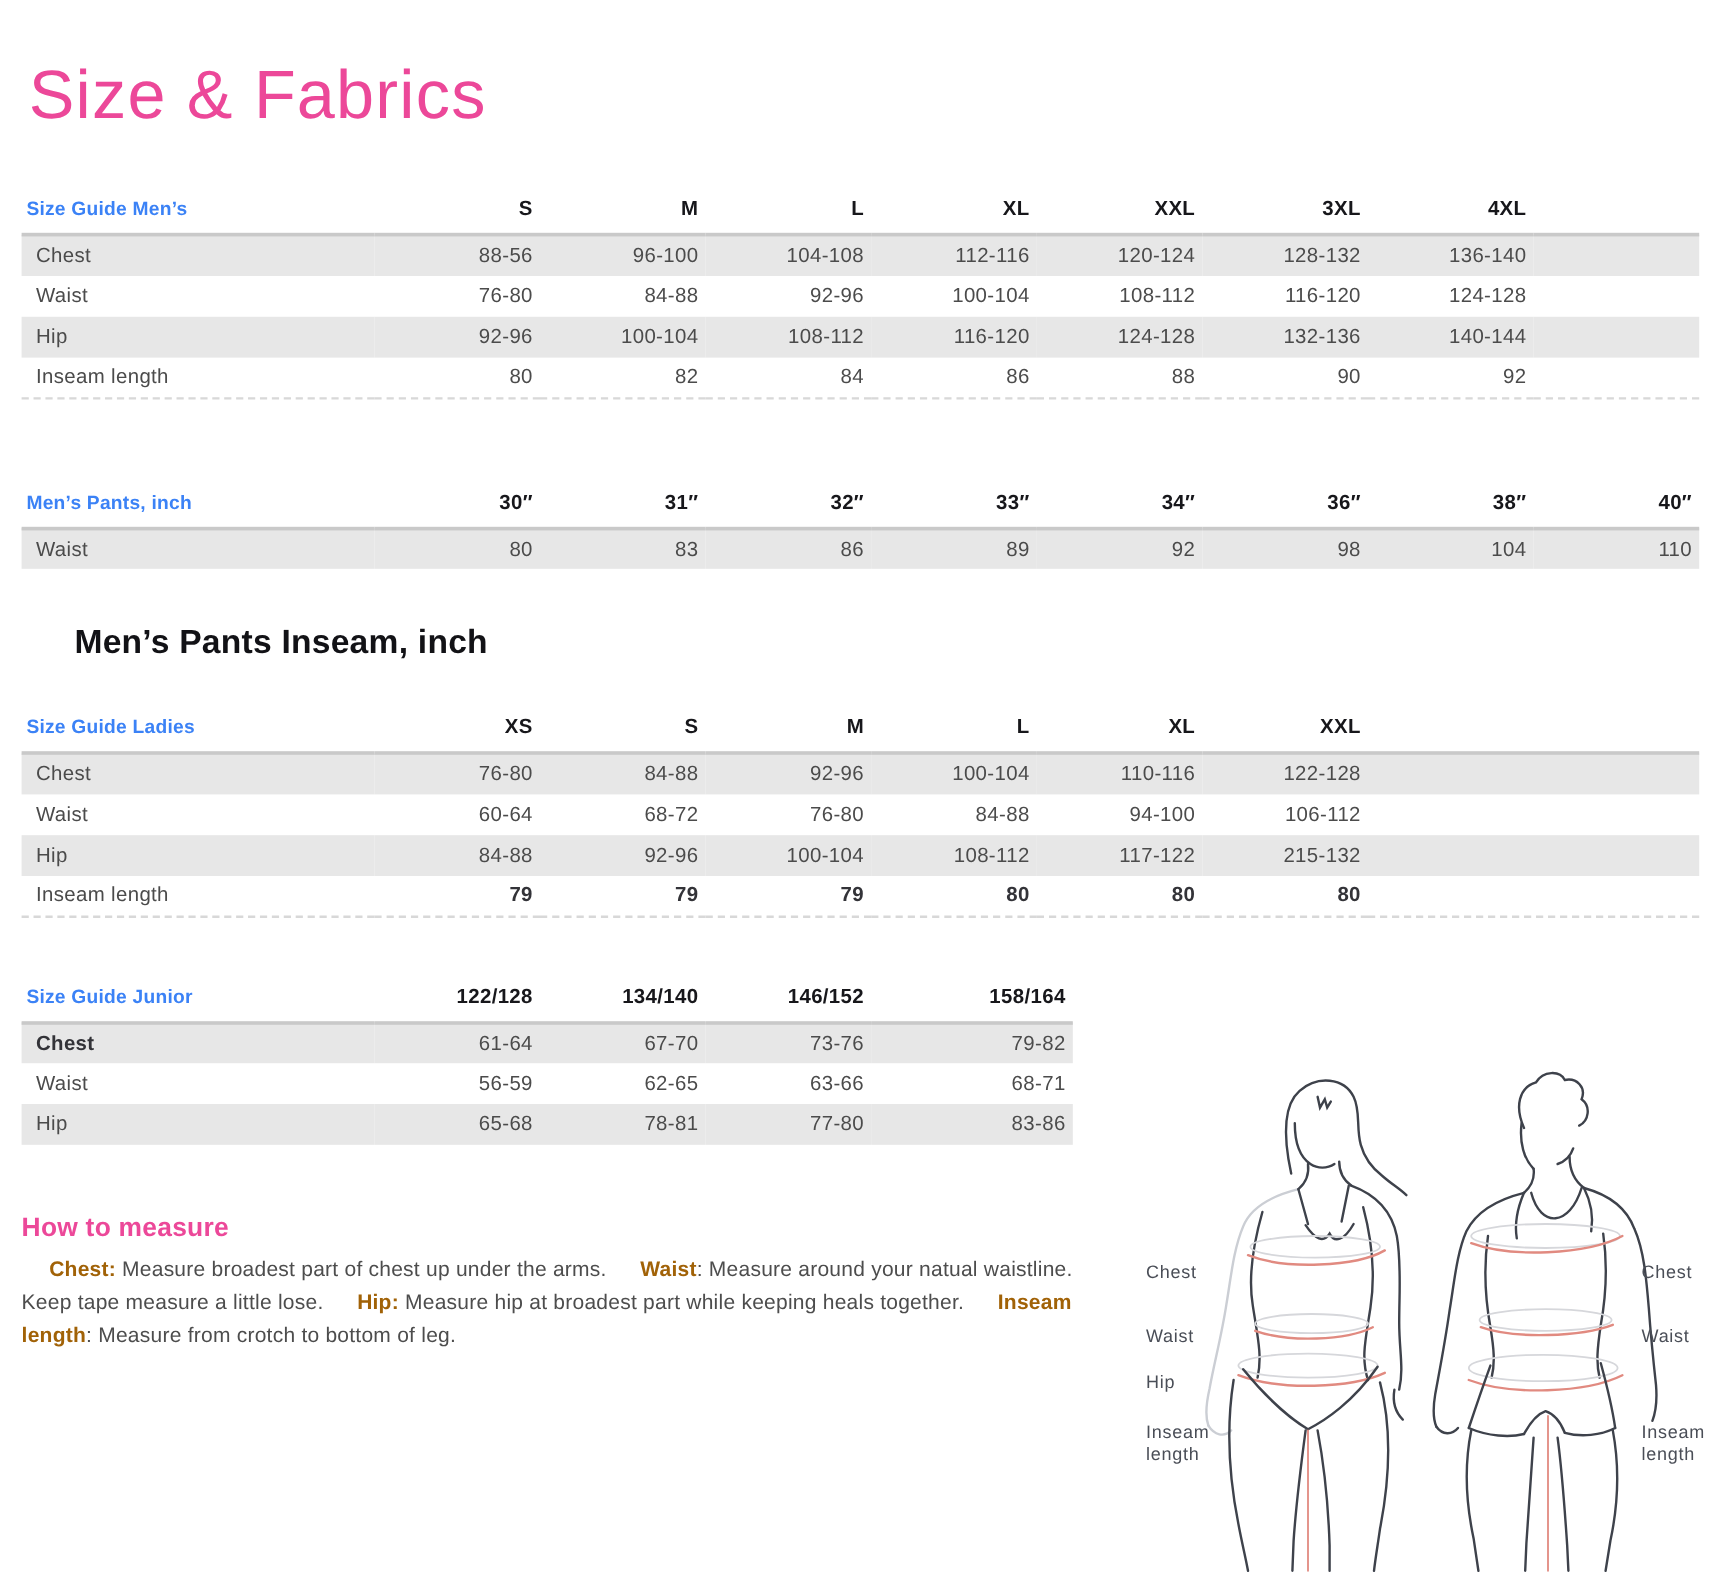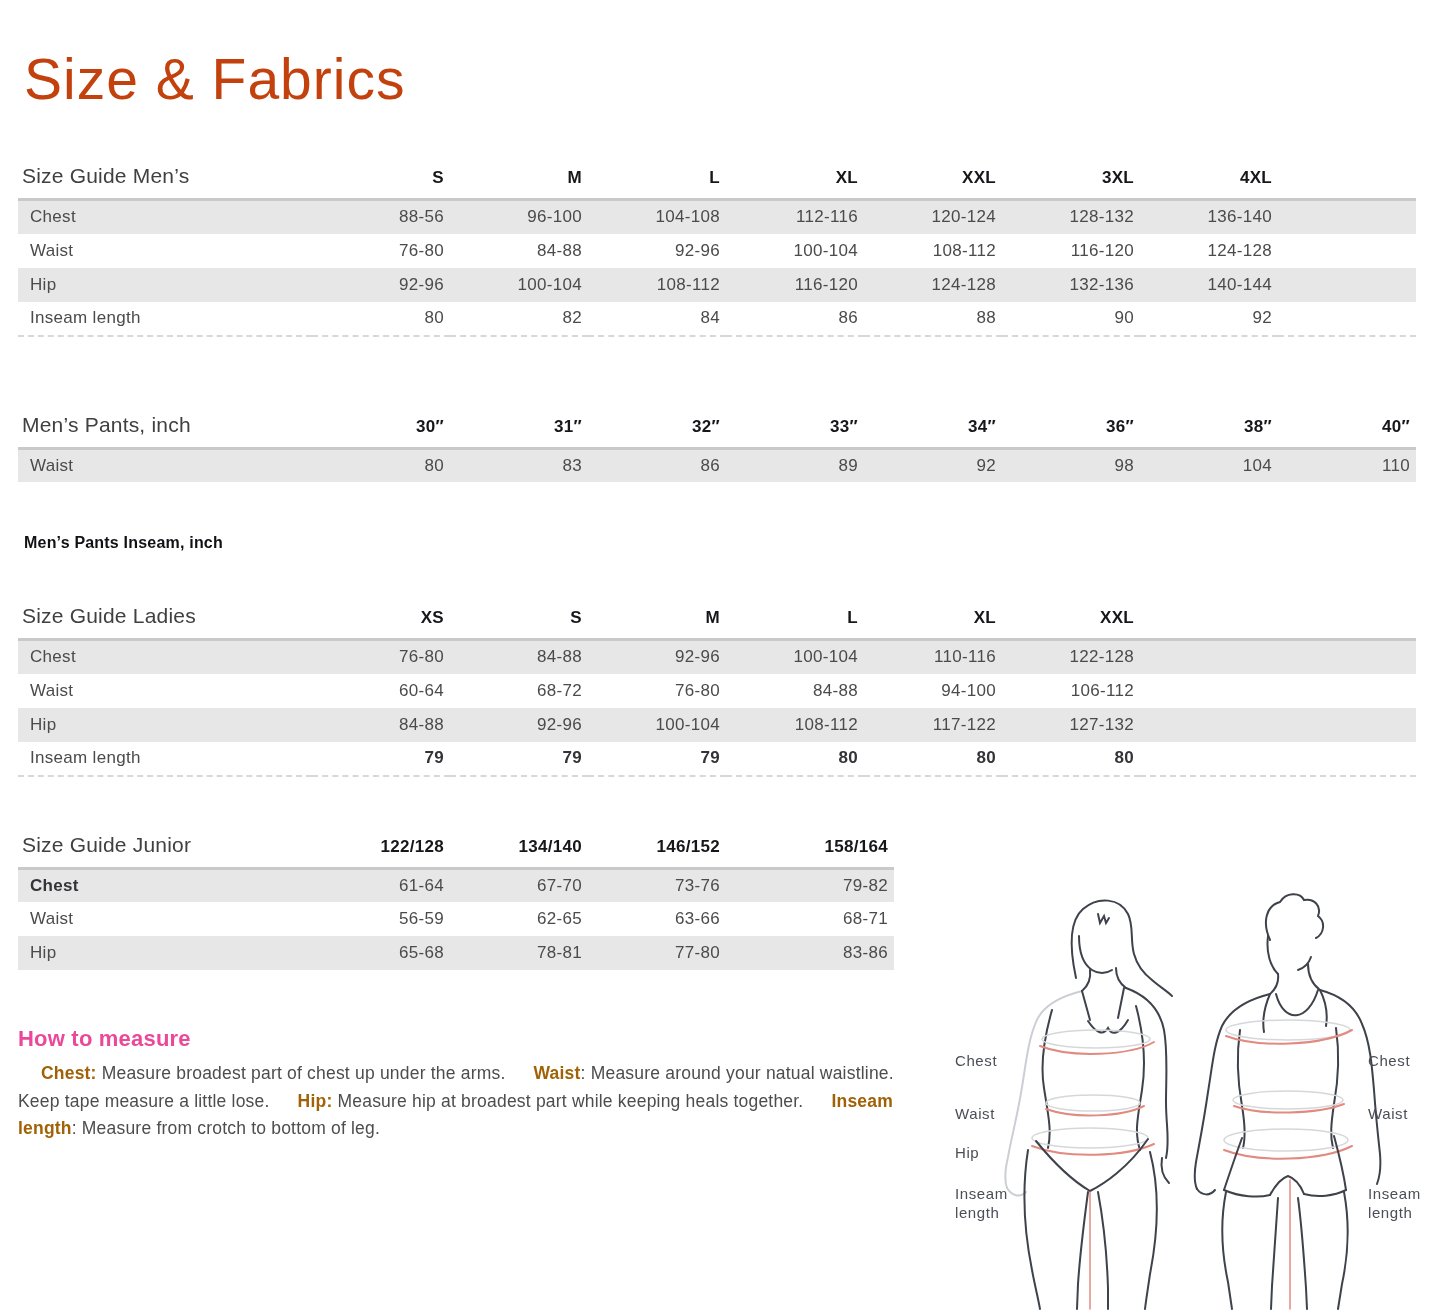--- a/index.html
+++ b/index.html
@@ -13,35 +13,35 @@
     color:#4b4b4b;
   }
   .main { padding-left:18px; }
 
   .page-title {
     margin:44px 0 0 6px;
     font-size:57px;
     line-height:70px;
     font-weight:300;
     letter-spacing:1px;
-    color:#c2410c;
+    color:#ec4899;
   }
 
   table.size-table {
     border-collapse:collapse;
     table-layout:fixed;
     width:1398px;
   }
   table.size-table[data-table="junior"] { width:876px; }
 
   table.size-table th.sec {
     text-align:left;
-    font-size:21px;
-    font-weight:400;
-    color:#404040;
+    font-size:16px;
+    font-weight:700;
+    color:#3b82f6;
     padding:0 0 10px 4px;
     vertical-align:bottom;
     white-space:nowrap;
     letter-spacing:0.2px;
   }
   table.size-table th.col {
     text-align:right;
     font-size:17px;
     font-weight:800;
     color:#17171b;
@@ -66,21 +66,21 @@
   table.size-table tbody tr:first-child td { border-top:3px solid #c9c9c9; }
   table.size-table tr.dashed td { border-bottom:2px dashed #d8d8d8; }
 
   .tbl-men    { margin-top:50px; }
   .tbl-pants  { margin-top:76px; }
   .tbl-ladies { margin-top:46px; }
   .tbl-junior { margin-top:56px; }
 
   .inseam-note { margin-top:46px; margin-left:6px; }
   .inseam-note h3 {
-    font-size:16px; font-weight:800; color:#121216; line-height:30px; letter-spacing:0.2px;
+    font-size:28px; font-weight:800; color:#121216; line-height:30px; letter-spacing:0.2px;margin-left:38px;
   }
   .inseam-note .note-line {
     font-size:18px; font-weight:700; color:#222226; line-height:27px; letter-spacing:0.3px;
   }
   .inseam-note .note-line:first-of-type { margin-top:8px; }
 
   .how-to { margin-top:54px; width:880px; }
   .how-to h3 {
     font-size:22px; font-weight:800; color:#ec4899; line-height:30px; letter-spacing:0.2px;
   }
@@ -277,21 +277,21 @@
             <td>106-112</td>
             <td></td>
           </tr>
           <tr class="band">
             <td class="lbl">Hip</td>
             <td>84-88</td>
             <td>92-96</td>
             <td>100-104</td>
             <td>108-112</td>
             <td>117-122</td>
-            <td>127-132</td>
+            <td>215-132</td>
             <td></td>
           </tr>
           <tr class="dashed">
             <td class="lbl">Inseam length</td>
             <td class="b">79</td>
             <td class="b">79</td>
             <td class="b">79</td>
             <td class="b">80</td>
             <td class="b">80</td>
             <td class="b">80</td>

